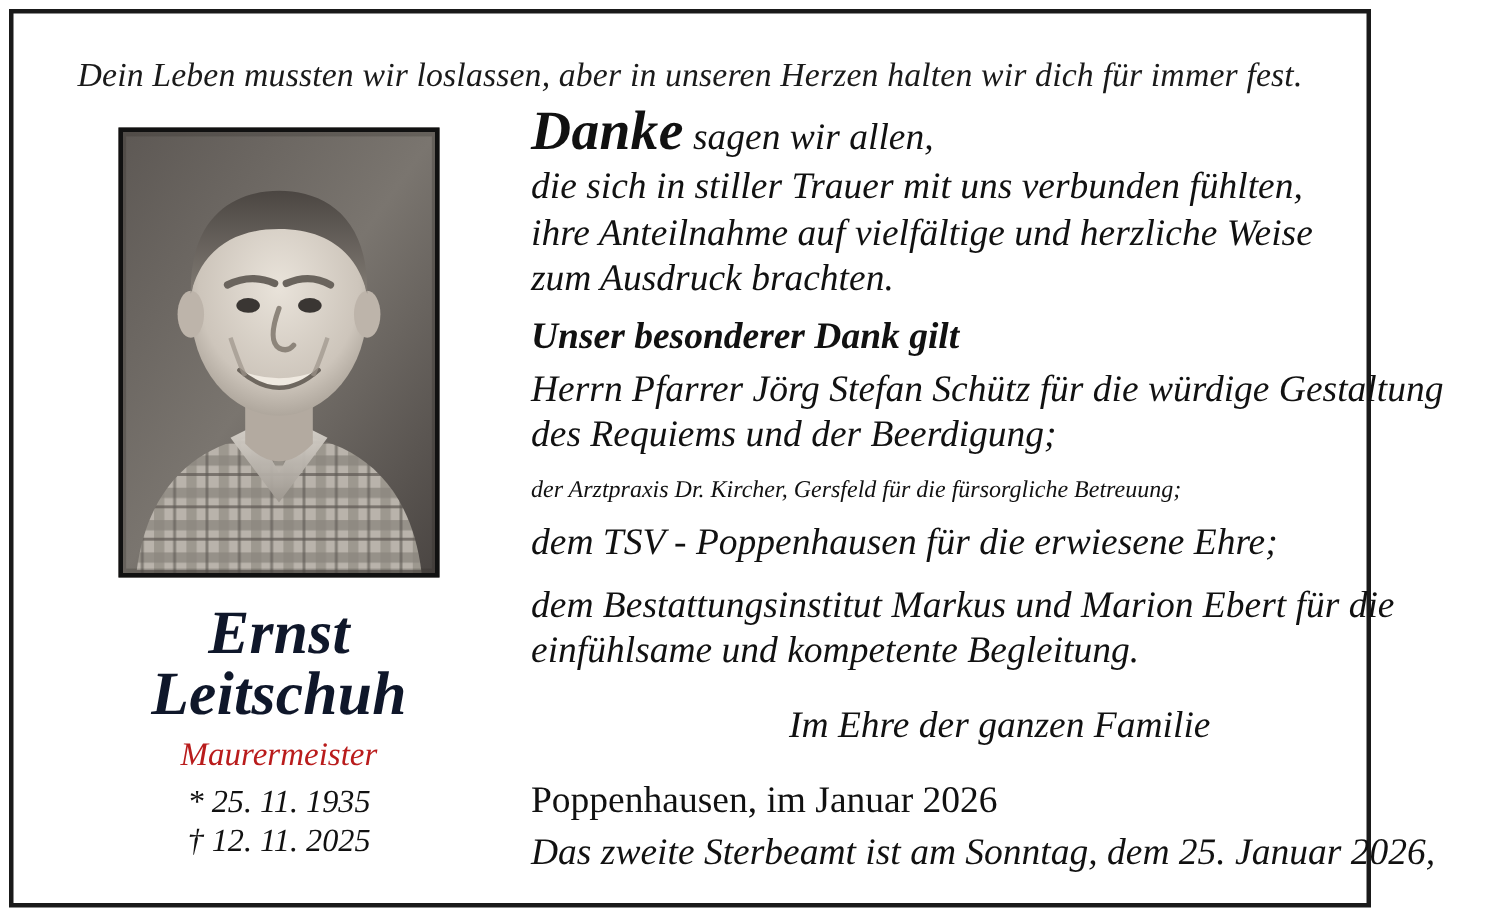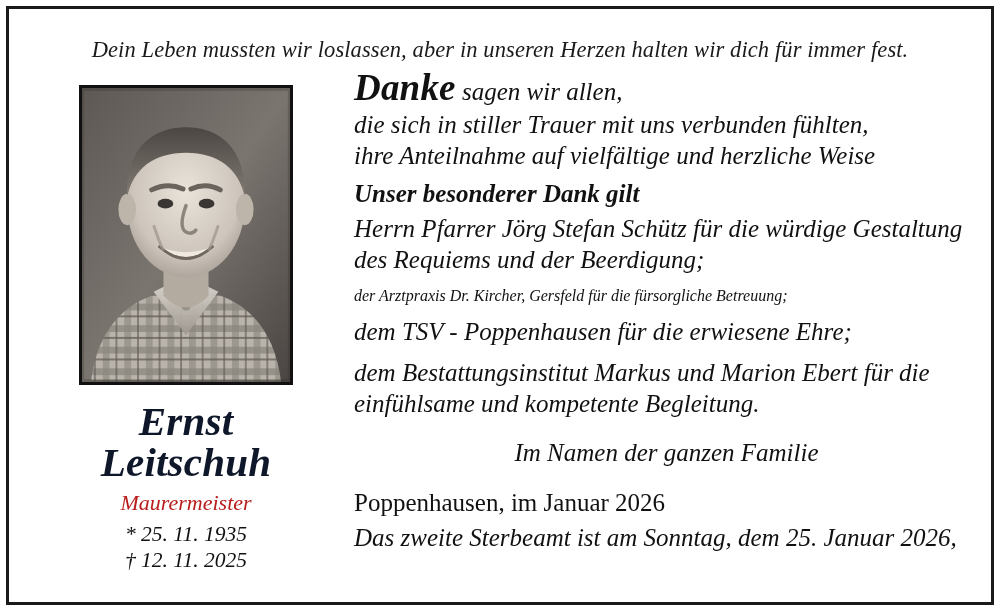--- a/index.html
+++ b/index.html
@@ -15,21 +15,21 @@
     width: 1000px;
     height: 611px;
     background: #ffffff;
     box-sizing: border-box;
     overflow: hidden;
   }
   .frame {
     position: absolute;
     left: 6px;
     top: 6px;
-    width: 988px;
+    width: 908px;
     height: 599px;
     border: 3px solid #1a1a1a;
     box-sizing: border-box;
   }
   .inner {
     position: absolute;
     left: 0;
     top: 0;
     width: 100%;
     height: 100%;
@@ -249,34 +249,35 @@
 
       <div class="right-col">
 
         <div class="danke-line">
           <span class="danke-big">Danke</span><span> sagen wir allen,</span>
         </div>
 
         <div class="para">
           <div>die sich in stiller Trauer mit uns verbunden fühlten,</div>
           <div>ihre Anteilnahme auf vielfältige und herzliche Weise</div>
+          <div>zum Ausdruck brachten.</div>
         </div>
 
         <div class="bold-line">Unser besonderer Dank gilt</div>
 
         <div class="para2">
           <div>Herrn Pfarrer Jörg Stefan Schütz für die würdige Gestaltung</div>
           <div>des Requiems und der Beerdigung;</div>
           <div class="gap small-fit">der Arztpraxis Dr. Kircher, Gersfeld für die fürsorgliche Betreuung;</div>
           <div class="gap">dem TSV - Poppenhausen für die erwiesene Ehre;</div>
           <div class="gap">dem Bestattungsinstitut Markus und Marion Ebert für die</div>
           <div>einfühlsame und kompetente Begleitung.</div>
         </div>
 
-        <div class="family-line">Im Namen der ganzen Familie</div>
+        <div class="family-line">Im Ehre der ganzen Familie</div>
 
         <div class="place-date">Poppenhausen, im Januar 2026</div>
 
         <div class="service">
           <div>Das zweite Sterbeamt ist am Sonntag, dem 25. Januar 2026,</div>
 
         </div>
 
       </div>
     </div>

